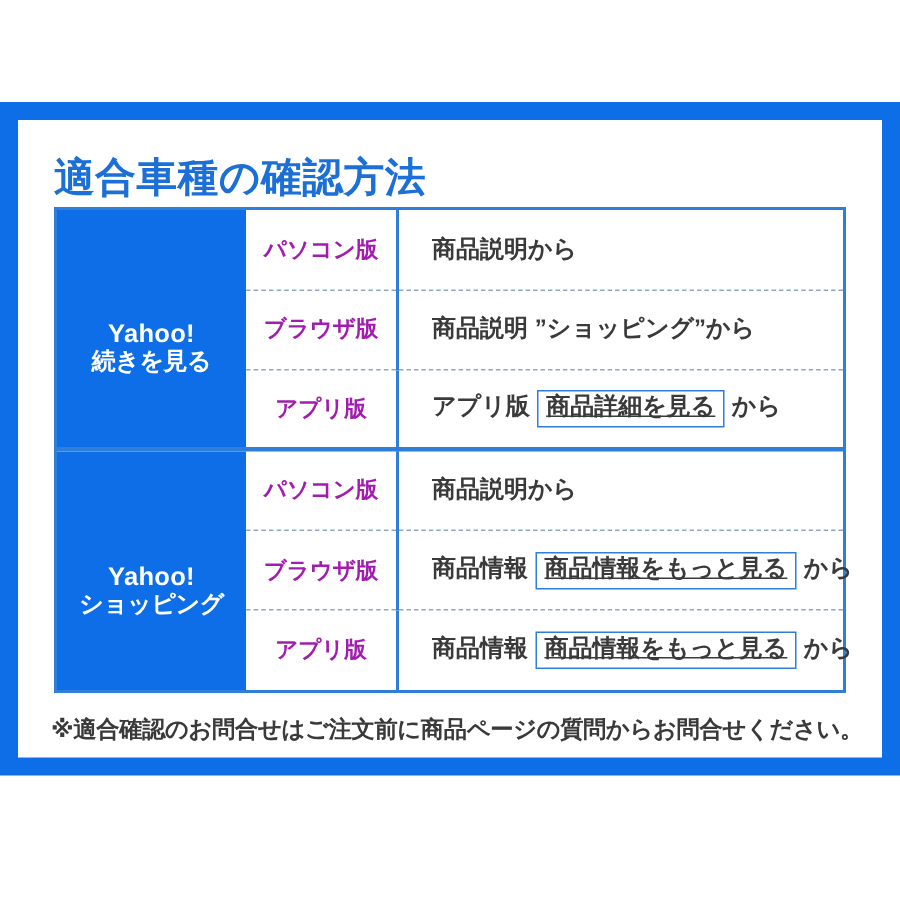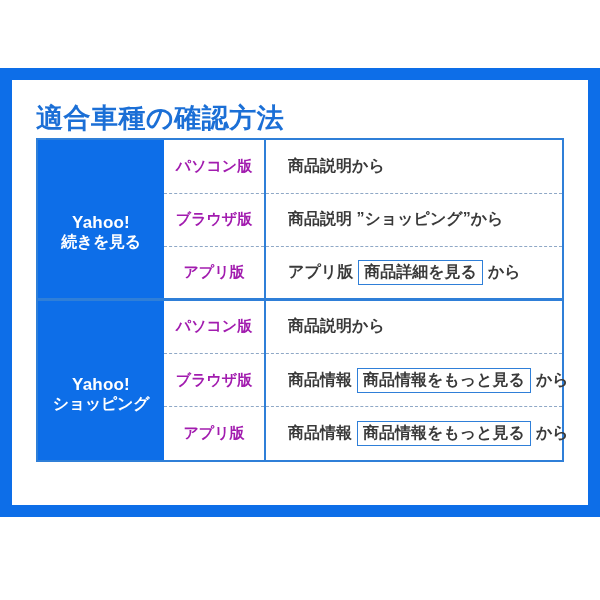--- a/index.html
+++ b/index.html
@@ -117,20 +117,21 @@
 
   .btn-box {
     display: inline-block;
     border: 1.5px solid #2f7fd8;
     padding: 1px 5px 2px 5px;
     margin: 0 5px;
     font-weight: bold;
     color: #3a3a3a;
     line-height: 1.25;
     background: #ffffff;
+    text-decoration: underline;
   }
 
   
   .footnote {
     position: absolute;
     left: 22px;
     right: 10px;
     top: 396px;
     font-size: 15.5px;
     font-weight: bold;
@@ -182,15 +183,16 @@
               <td class="desc-cell"><span>商品情報</span><span class="btn-box">商品情報をもっと見る</span><span>から</span></td>
             </tr>
             <tr class="row-h dashed-top">
               <td class="plat-cell">アプリ版</td>
               <td class="desc-cell"><span>商品情報</span><span class="btn-box">商品情報をもっと見る</span><span>から</span></td>
             </tr>
           </tbody>
       </table>
     </div>
 
+    <div class="footnote">※適合確認のお問合せはご注文前に商品ページの質問からお問合せください。</div>
 
   </div>
 </div>
 
 </body></html>

